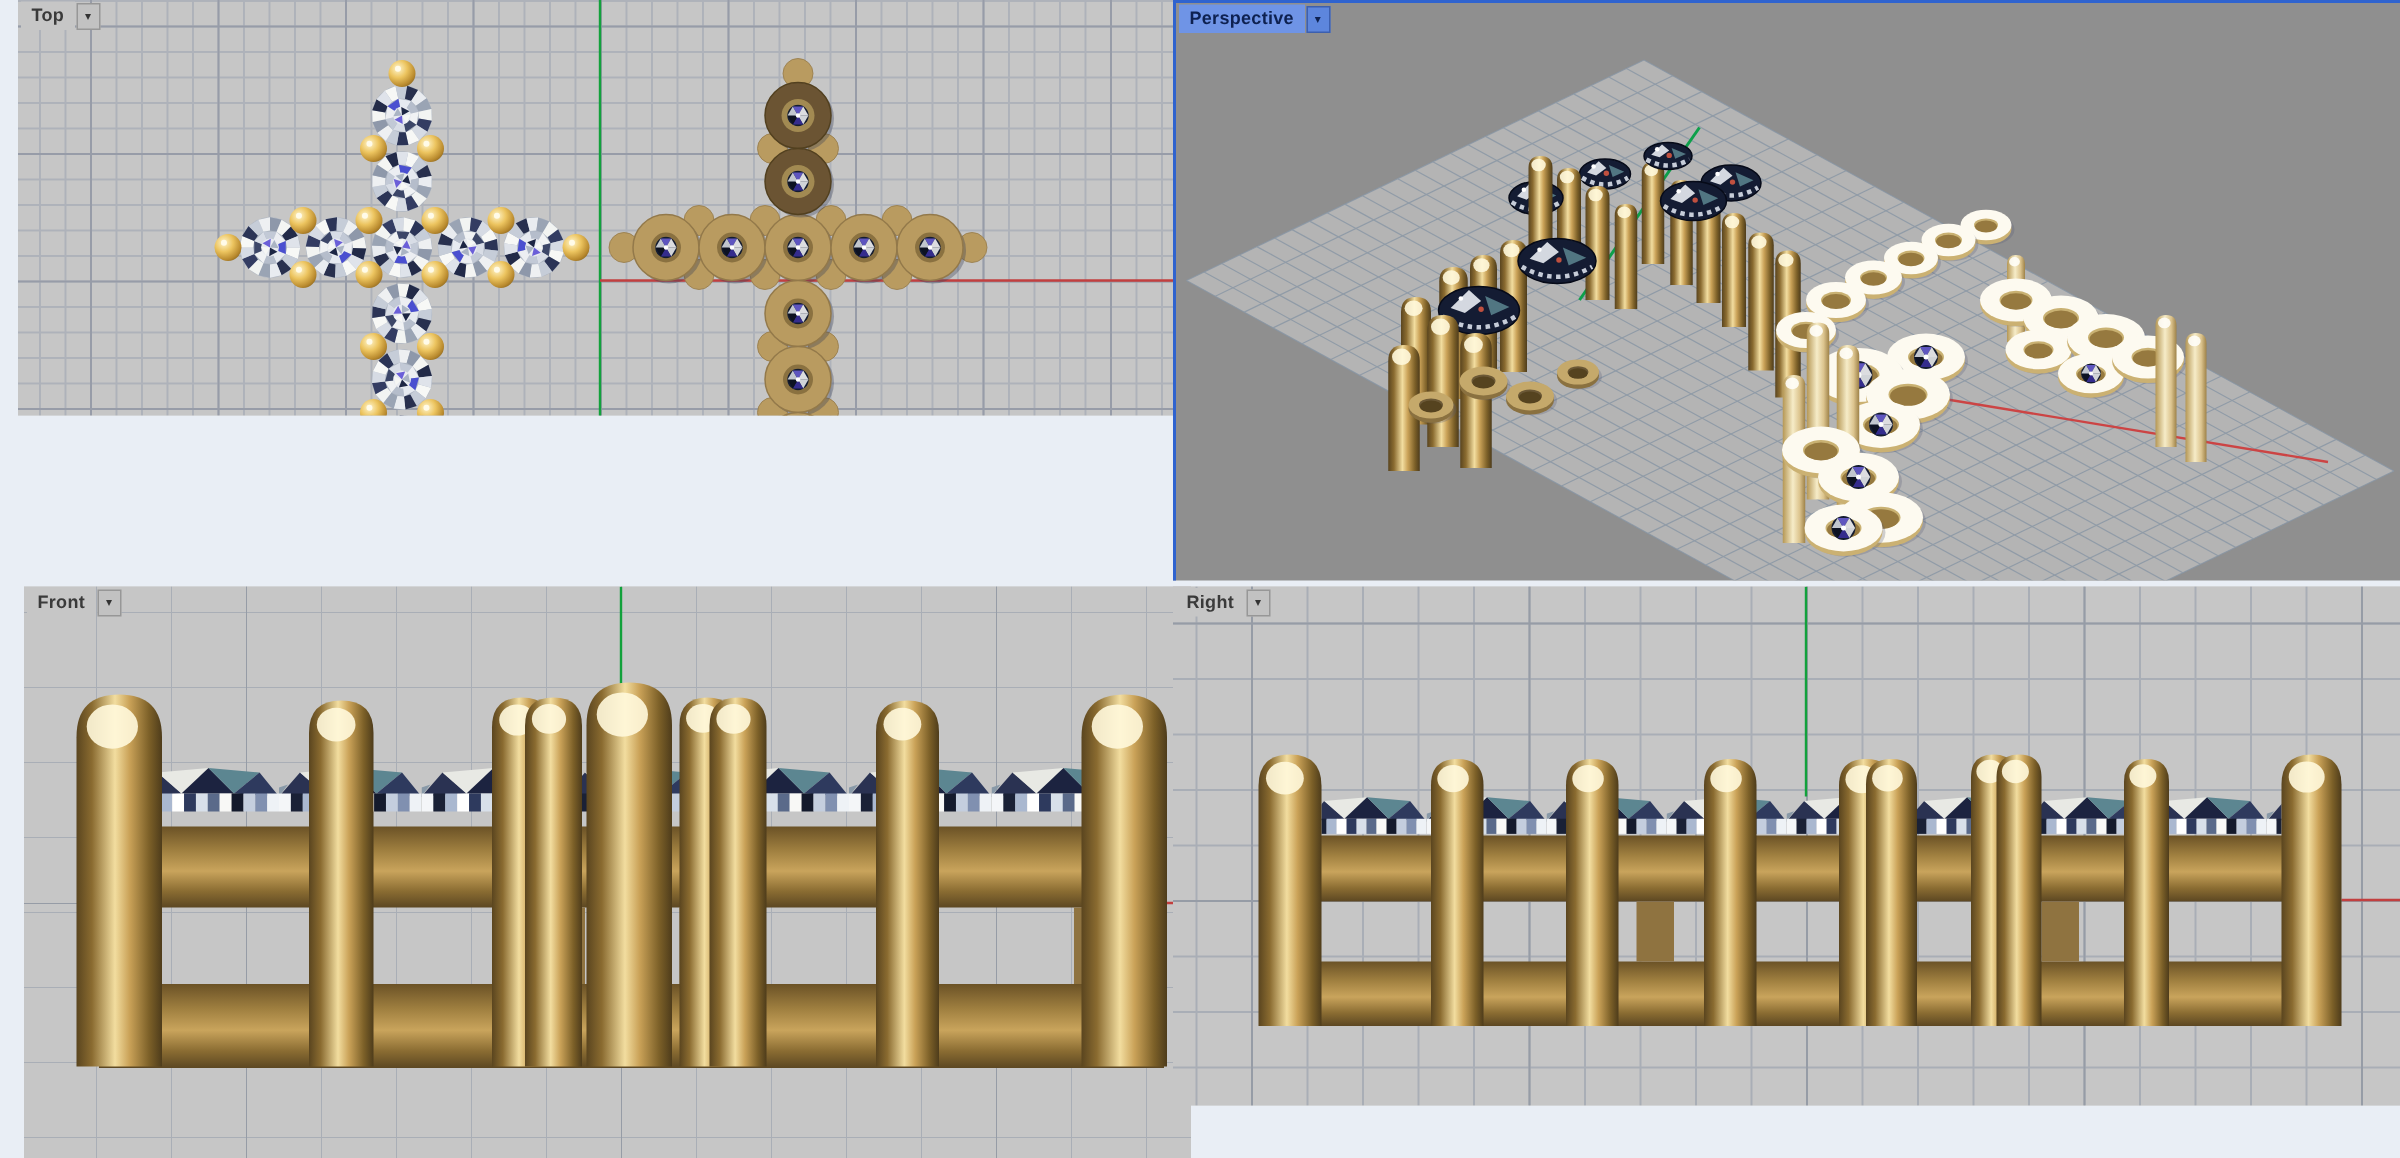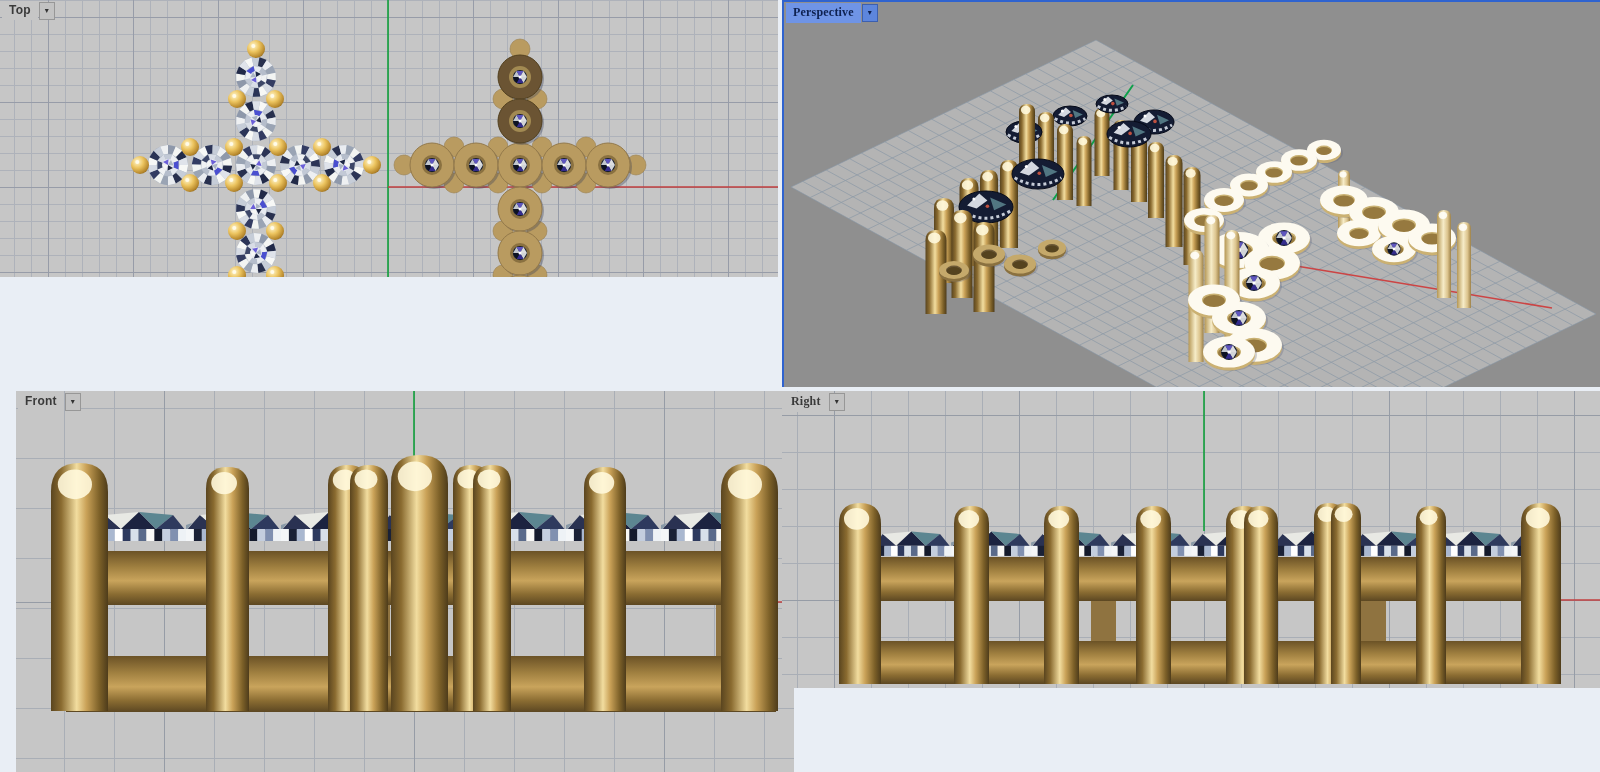--- a/index.html
+++ b/index.html
@@ -1,23 +1,23 @@
 <!DOCTYPE html>
 <html><head>
 <meta charset="utf-8">
 <style>
   html,body{margin:0;padding:0;background:#9aa0a8;}
   .stage{position:relative;width:1600px;height:772px;background:#e9eef5;overflow:hidden;
          font-family:"Liberation Sans",sans-serif;}
   .viewport{position:absolute;overflow:hidden;background:#c6c6c6;}
-  #vp-top   {left:0;   top:0;   width:778px;height:277px;}
+  #vp-top   {left:12px;   top:0;   width:778px;height:277px;}
   #vp-persp {left:782px;top:0;  width:818px;height:387px;background:#8f8f8f;
-             border-left:2px solid #2f63cf;border-top:2px solid #2f63cf;box-sizing:border-box;font-family:Liberation Serif, serif;}
+             border-left:2px solid #2f63cf;border-top:2px solid #2f63cf;box-sizing:border-box;}
   #vp-front {left:16px;   top:391px;width:778px;height:381px;}
-  #vp-right {left:782px;top:391px;width:818px;height:297px;font-family:Liberation Serif, serif;}
+  #vp-right {left:782px;top:391px;width:818px;height:346px;}
   .grid-top{position:absolute;inset:0;background-color:#c6c6c6;background-image:
       linear-gradient(#979ca8 1px, transparent 1px),
       linear-gradient(90deg,#979ca8 1px, transparent 1px),
       linear-gradient(#aeb2ba 1px, transparent 1px),
       linear-gradient(90deg,#aeb2ba 1px, transparent 1px);
       background-size:85px 85px,85px 85px,17px 17px,17px 17px;
       background-position:48px 17px,48px 17px,14px 0,14px 0;}
   .grid-front{position:absolute;inset:0;background-color:#c6c6c6;background-image:
       linear-gradient(#969ca6 1px, transparent 1px),
       linear-gradient(90deg,#969ca6 1px, transparent 1px),

